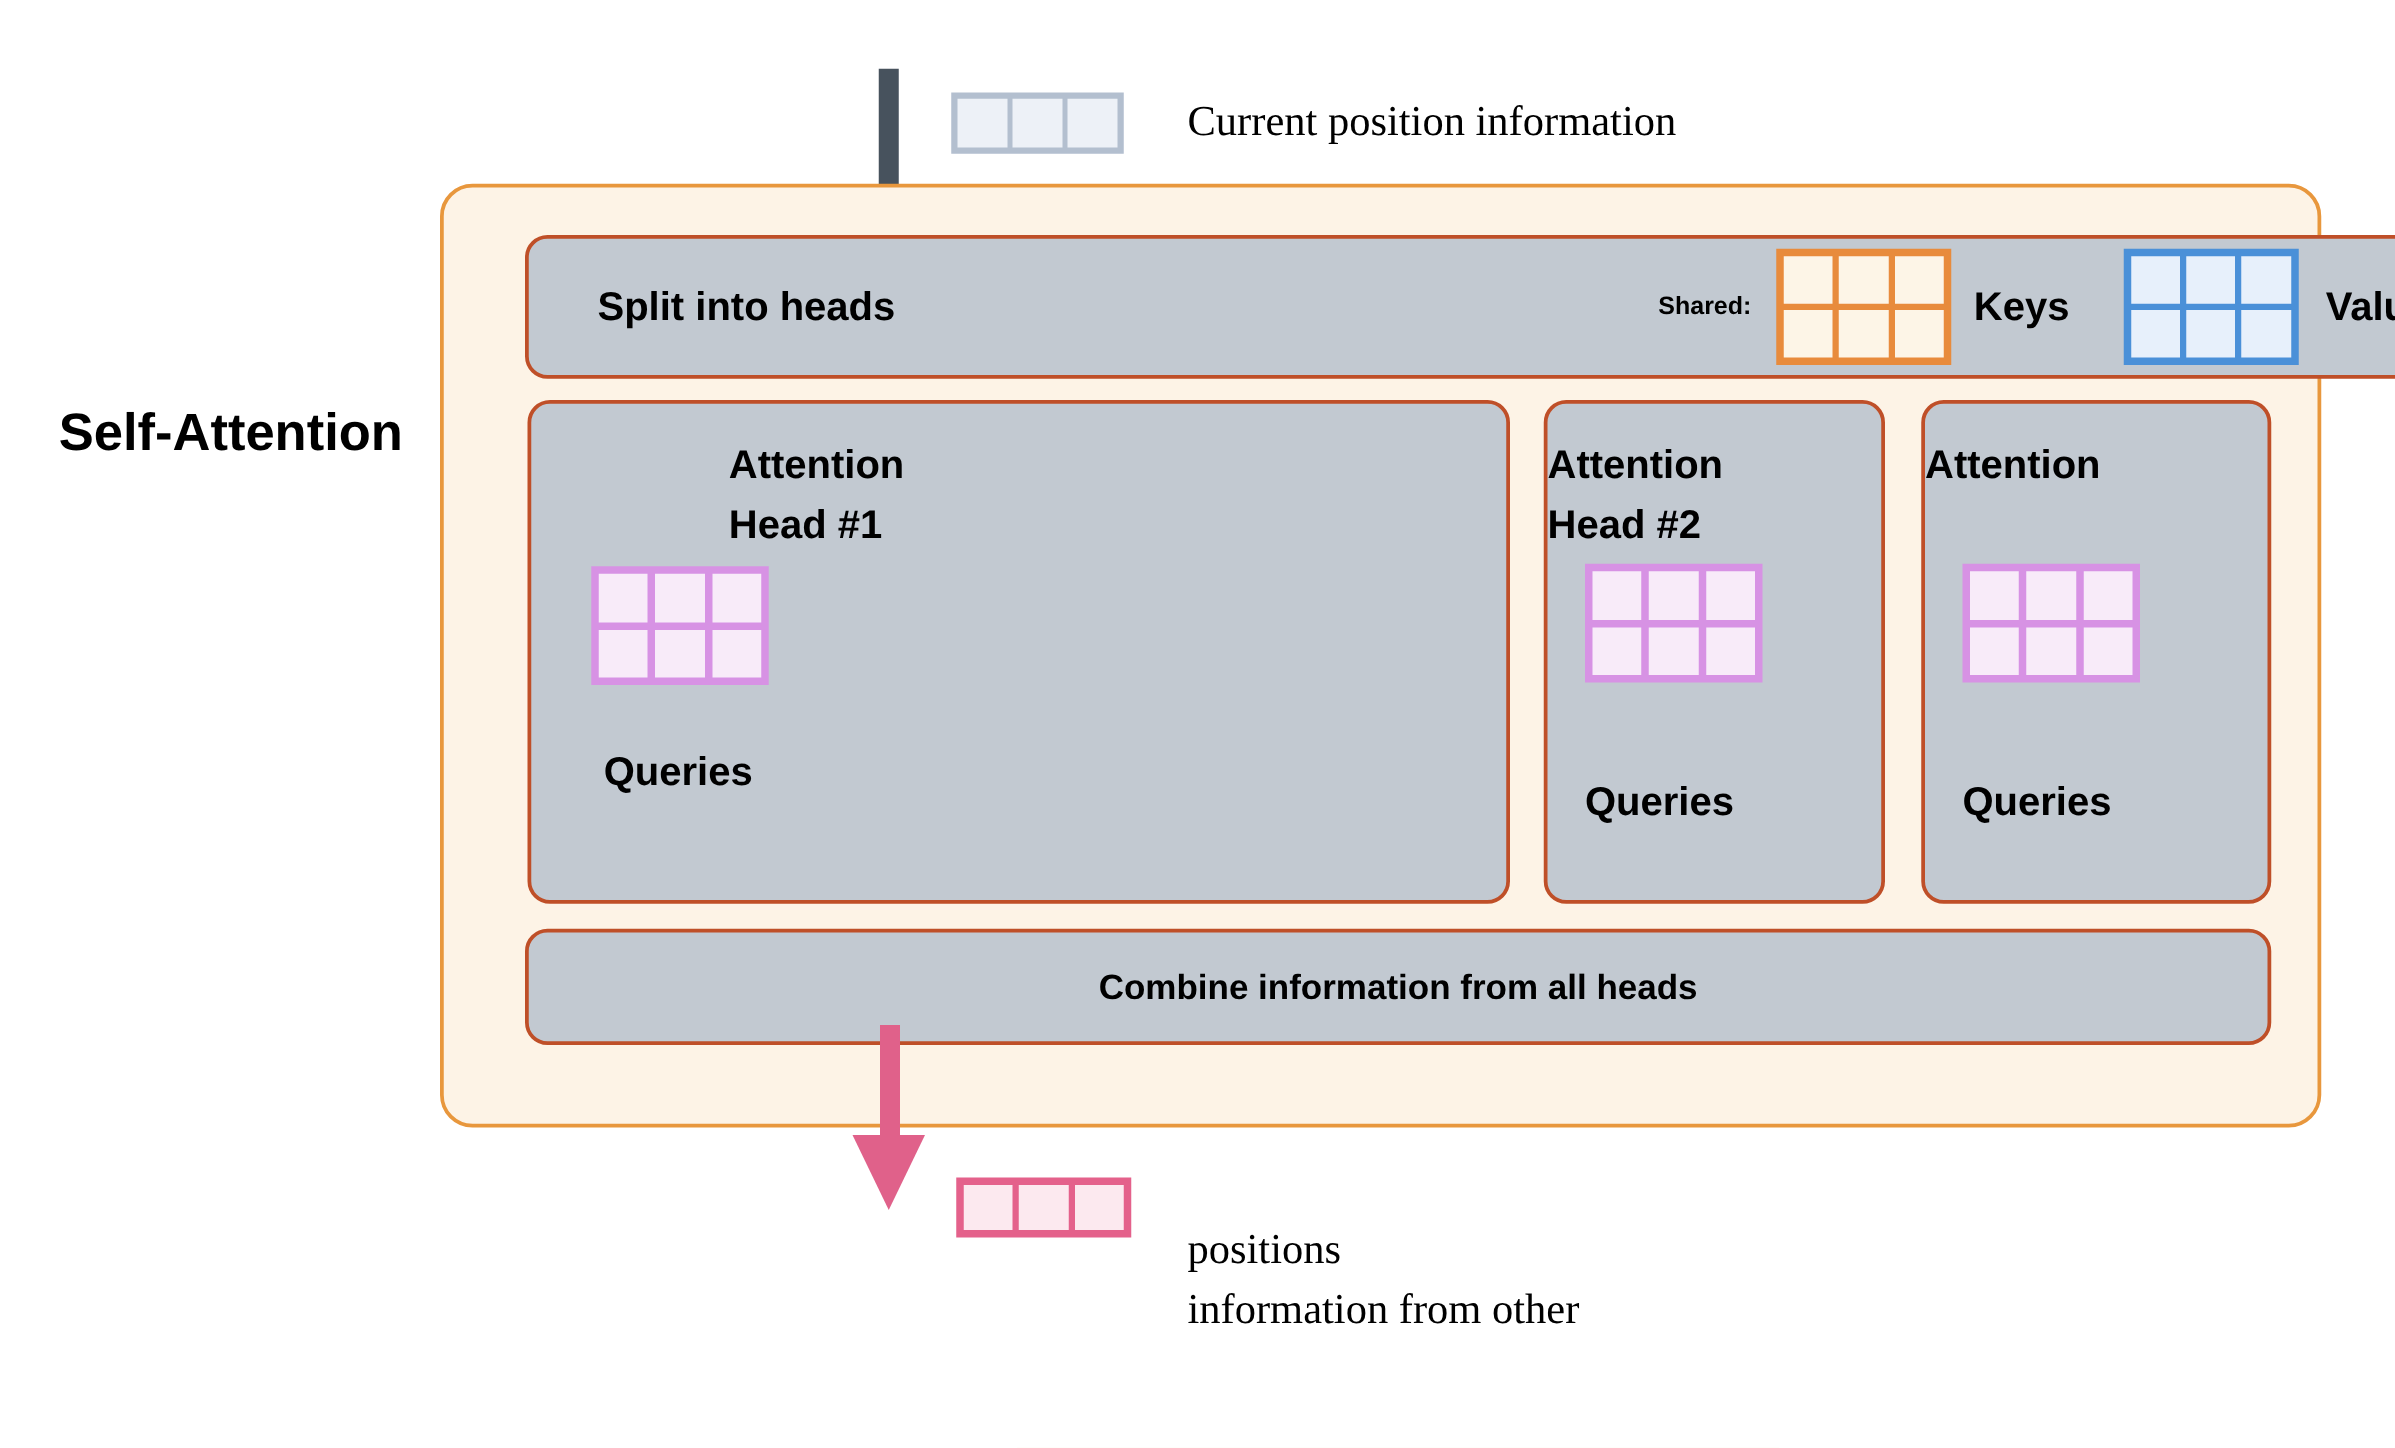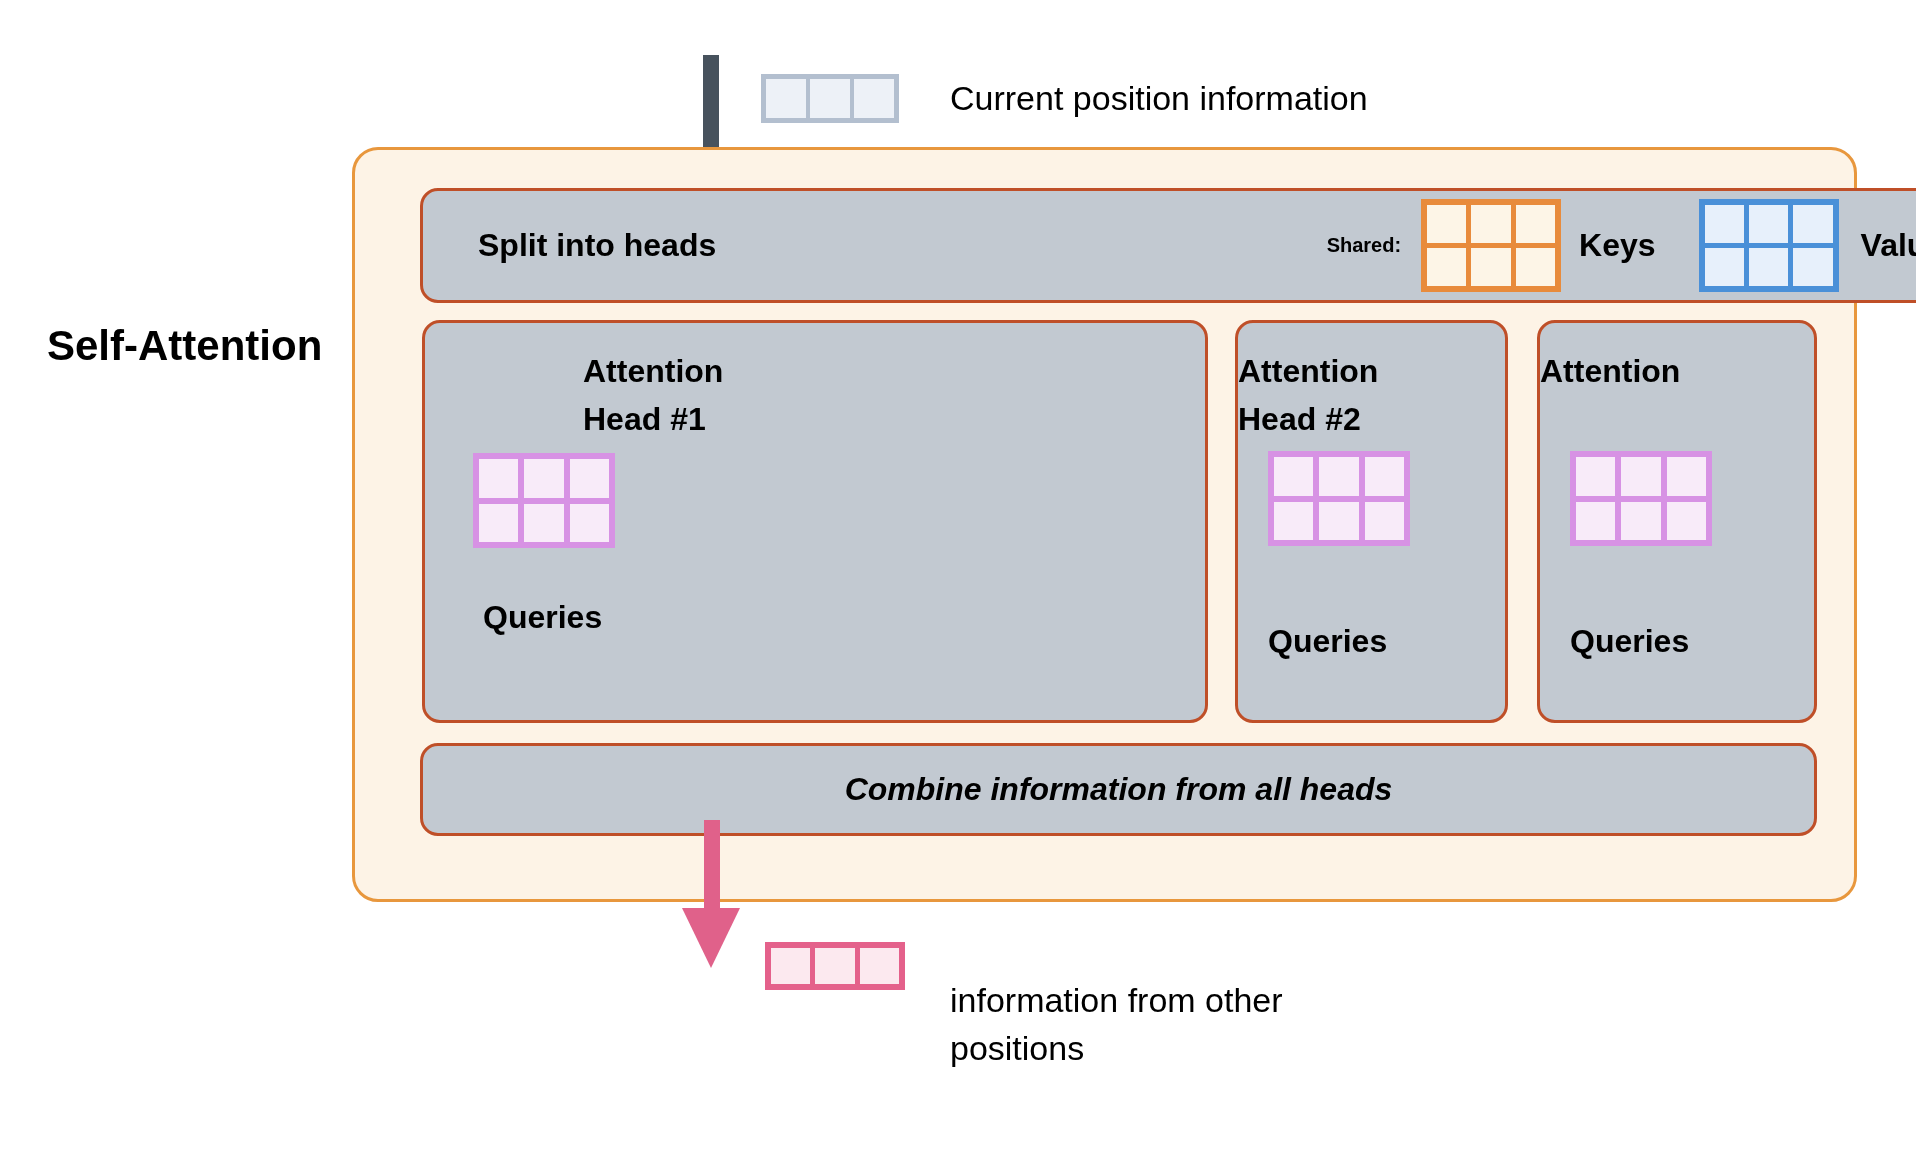--- a/index.html
+++ b/index.html
@@ -58,21 +58,21 @@
   .bar{background:var(--inner-fill);border:3px solid var(--inner-border);
     border-radius:18px;display:flex;align-items:center;}
   .split-bar{left:420px;top:188px;width:1649px;height:115px;}
   .combine-bar{left:420px;top:743px;width:1397px;height:93px;justify-content:center;}
   .head-box{background:var(--inner-fill);border:3px solid var(--inner-border);
     border-radius:18px;top:320px;height:403px;}
   .head-1{left:422px;width:786px;}
   .head-2{left:1235px;width:273px;}
   .head-3{left:1537px;width:280px;}
   .self-attention{left:47px;top:326px;font-size:42px;font-weight:bold;line-height:40px;}
-  .annot{font-size:34px;line-height:48px;}
+  .annot{font-size:34px;line-height:48px;font-family:Liberation Serif, serif;}
   .annot-top{left:950px;top:76px;line-height:44px;}
   .annot-bottom{left:950px;top:976px;}
   .head-title{position:absolute;top:24px;text-align:left;font-size:32px;
     font-weight:bold;line-height:48px;}
   .head-1 .head-title{left:158px;width:320px;}
   .head-2 .head-title,.head-3 .head-title{left:0;width:100%;}
   .q-grid{position:absolute;}
   .head-1 .q-grid{left:48px;top:130px;}
   .head-2 .q-grid,.head-3 .q-grid{left:30px;top:128px;}
   .q-label{position:absolute;font-size:32px;font-weight:bold;}
@@ -81,21 +81,21 @@
   .head-box .q-label{top:auto;} 
   .head-1 .q-label{top:276px;}
   .head-2 .q-label,.head-3 .q-label{top:300px;}
 
   .split-label{margin-left:55px;font-size:32px;font-weight:bold;}
   .shared-label{margin-left:auto;font-size:20px;font-weight:bold;}
   .keys-grid{margin-left:20px;}
   .keys-label{margin-left:18px;font-size:32px;font-weight:bold;}
   .values-grid{margin-left:43px;}
   .values-label{margin-left:22px;margin-right:104px;font-size:32px;font-weight:bold;}
-  .combine-label{font-size:32px;font-weight:bold;font-style:italic;}
+  .combine-label{font-size:28px;font-weight:bold;}
 </style>
 </head>
 <body>
 
 <div class="canvas">
 
   <div class="arrow dark">
     <div class="arrow-shaft"></div>
     <div class="arrow-head"></div>
   </div>
@@ -189,17 +189,17 @@
     <div class="arrow-shaft"></div>
     <div class="arrow-head"></div>
   </div>
 
   <div class="abs grid grid-enriched">
     <div></div>
     <div></div>
     <div></div>
   </div>
   <div class="abs annot annot-bottom">
+    <div>positions</div>
     <div>information from other</div>
-    <div>positions</div>
   </div>
 
 </div>
 
 </body></html>

